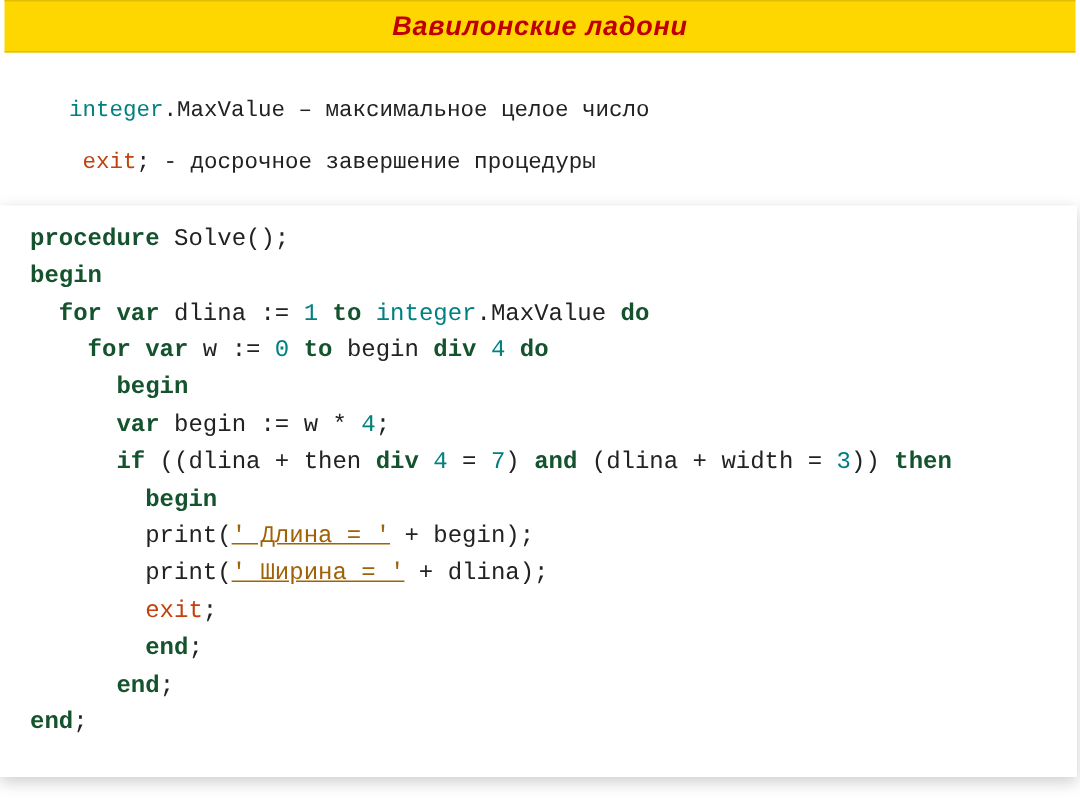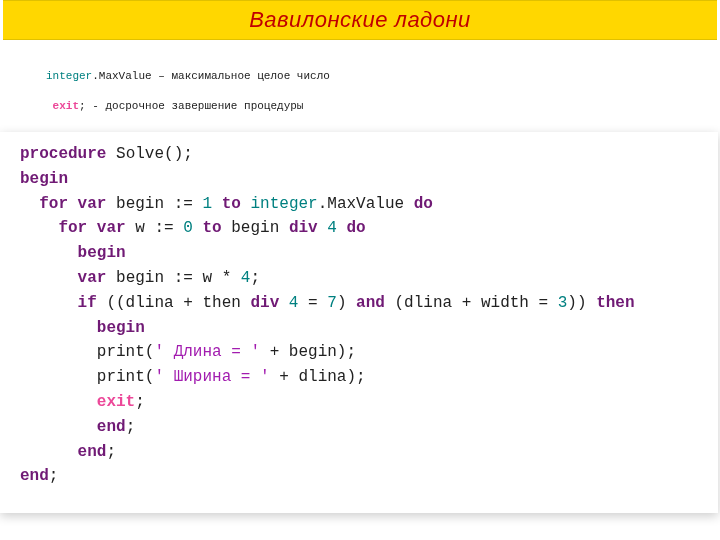--- a/index.html
+++ b/index.html
@@ -14,39 +14,39 @@
   .title-bar {
     background: #ffd700;
     border-top: 1px solid #e0c000;
     border-bottom: 1px solid #e0c000;
     text-align: center;
     padding: 6px 0;
     margin: 0 3px;
   }
   .title-bar span {
     color: #c00000;
-    font-weight: normal;
+    font-weight: bold;
     font-style: italic;
-    font-size: 22px;
+    font-size: 18px;
     letter-spacing: 0.5px;
     text-align: center;
   }
   .defs {
     margin: 30px 0 20px 46px;
     font-family: "Courier New", monospace;
-    font-size: 11px;
+    font-size: 15px;
   }
   .def-line {
     margin-bottom: 18px;
   }
   .teal { color: #008080; }
   .dark { color: #222; }
-  .kw   { color: #701a75; font-weight: bold; }
-  .red  { color: #ec4899; font-weight: bold; }
-  .str  { color: #a21caf; }
+  .kw   { color: #14532d; font-weight: bold; }
+  .red  { color: #c2410c; font-weight: normal; }
+  .str  { color: #a16207; text-decoration: underline; }
   .num  { color: #008080; }
   .codebox {
     margin: 8px 2px 0 0;
     padding: 10px 20px 24px 20px;
     background: #fff;
     box-shadow: 0 3px 10px rgba(0,0,0,0.20);
     font-family: "Courier New", monospace;
     font-size: 16px;
     line-height: 1.55;
     color: #222;
@@ -69,21 +69,21 @@
     <span class="teal">integer</span><span class="dark">.MaxValue – максимальное целое число</span>
   </div>
   <div class="def-line">
     &nbsp;<span class="red">exit</span><span class="dark">;</span><span class="dark">  - досрочное завершение процедуры</span>
   </div>
 </div>
 
 <div class="codebox">
 <pre><span class="kw">procedure</span><span> Solve();</span>
 <span class="kw">begin</span>
-<span>  </span><span class="kw">for var</span><span> begin := </span><span class="num">1</span><span> </span><span class="kw">to</span><span> </span><span class="teal">integer</span><span>.MaxValue </span><span class="kw">do</span>
+<span>  </span><span class="kw">for var</span><span> dlina := </span><span class="num">1</span><span> </span><span class="kw">to</span><span> </span><span class="teal">integer</span><span>.MaxValue </span><span class="kw">do</span>
 <span>    </span><span class="kw">for var</span><span> w := </span><span class="num">0</span><span> </span><span class="kw">to</span><span> begin </span><span class="kw">div</span><span> </span><span class="num">4</span><span> </span><span class="kw">do</span>
 <span>      </span><span class="kw">begin</span>
 <span>      </span><span class="kw">var</span><span> begin := w * </span><span class="num">4</span><span>;</span>
 <span>      </span><span class="kw">if</span><span> ((dlina + then </span><span class="kw">div</span><span> </span><span class="num">4</span><span> = </span><span class="num">7</span><span>) </span><span class="kw">and</span><span> (dlina + width = </span><span class="num">3</span><span>)) </span><span class="kw">then</span>
 <span>        </span><span class="kw">begin</span>
 <span>        print(</span><span class="str">' Длина = '</span><span> + begin);</span>
 <span>        print(</span><span class="str">' Ширина = '</span><span> + dlina);</span>
 <span>        </span><span class="red">exit</span><span>;</span>
 <span>        </span><span class="kw">end</span><span>;</span>
 <span>      </span><span class="kw">end</span><span>;</span>

